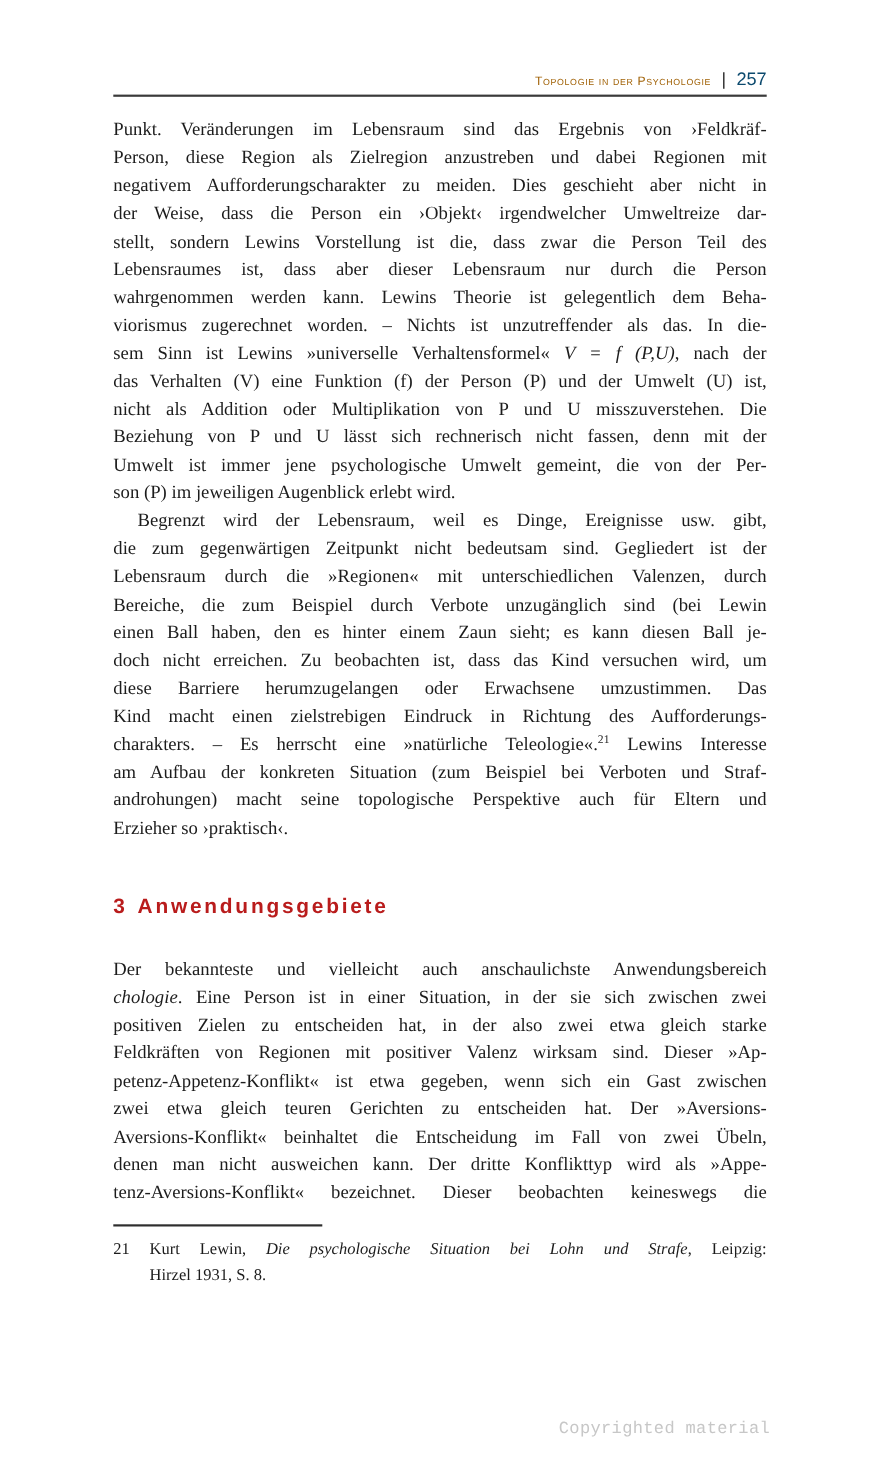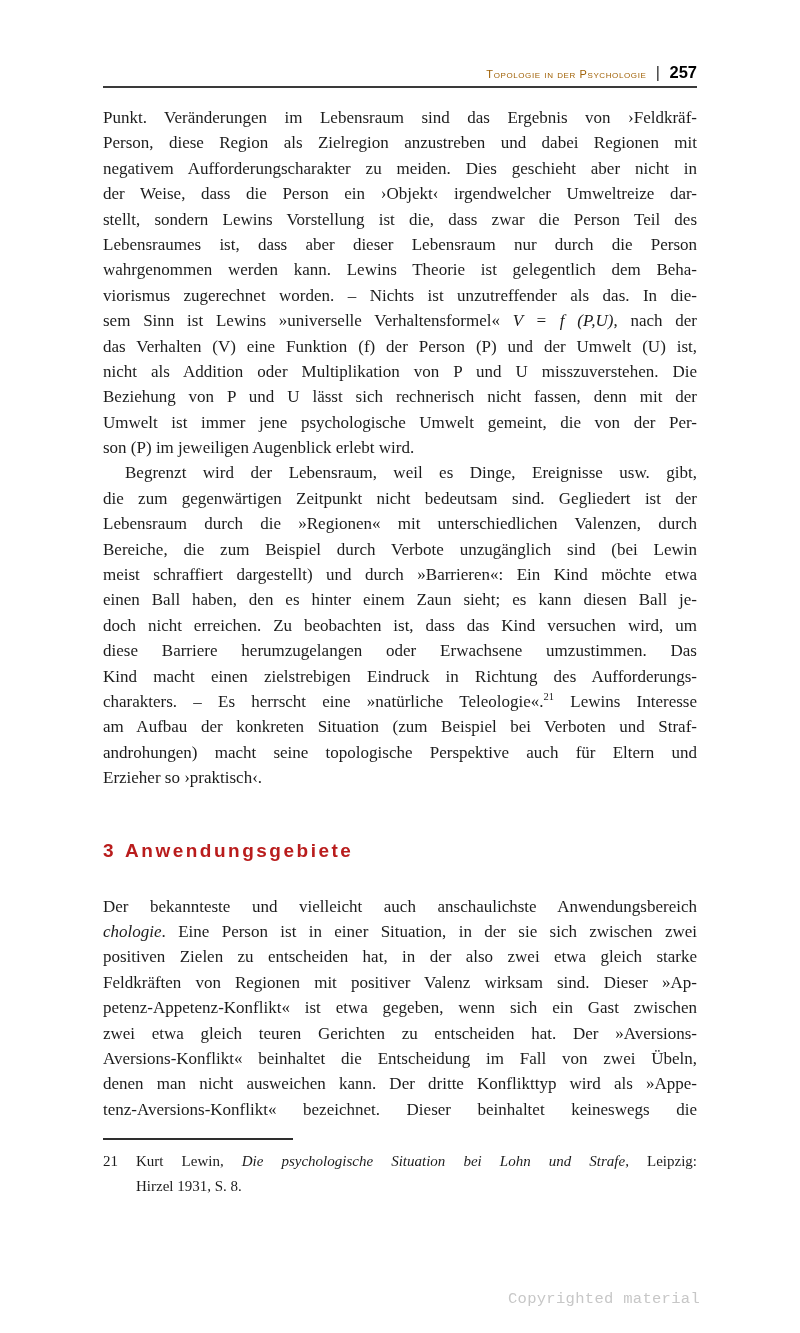--- a/index.html
+++ b/index.html
@@ -23,21 +23,21 @@
     padding-bottom: 4px;
     white-space: nowrap;
   }
   .running-title {
     font-variant: small-caps;
     font-size: 11px;
     letter-spacing: 0.6px;
     color: #a16207;
   }
   .header-divider { font-size: 16px; color: #2b2b2b; padding: 0 5px; }
-  .page-number { font-size: 16.5px; color: #000000; font-weight: bold; }
+  .page-number { font-size: 16.5px; color: #0c4a6e; }
 
   
   .text-block-1 { margin-top: 17px; }
   .para { font-size: 17px; line-height: 25.4px; }
   .line { text-align: justify; text-align-last: justify; height: 25.4px; overflow: hidden; }
   .line.lastline { text-align: left; text-align-last: left; }
   .line.indent { text-indent: 22px; }
   .it { font-style: italic; font-family: Liberation Serif, serif; }
   .sup { vertical-align: super; font-size: 0.62em; line-height: 0; }
 
@@ -106,21 +106,20 @@
         <div class="line"><span>nicht als Addition oder Multiplikation von P und U misszuverstehen. Die</span></div>
         <div class="line"><span>Beziehung von P und U lässt sich rechnerisch nicht fassen, denn mit der</span></div>
         <div class="line"><span>Umwelt ist immer jene psychologische Umwelt gemeint, die von der Per-</span></div>
         <div class="line lastline"><span>son (P) im jeweiligen Augenblick erlebt wird.</span></div>
       </div>
       <div class="para">
         <div class="line indent"><span>Begrenzt wird der Lebensraum, weil es Dinge, Ereignisse usw. gibt,</span></div>
         <div class="line"><span>die zum gegenwärtigen Zeitpunkt nicht bedeutsam sind. Gegliedert ist der</span></div>
         <div class="line"><span>Lebensraum durch die »Regionen« mit unterschiedlichen Valenzen, durch</span></div>
         <div class="line"><span>Bereiche, die zum Beispiel durch Verbote unzugänglich sind (bei Lewin</span></div>
-        <div class="line"><span>meist schraffiert dargestellt) und durch »Barrieren«: Ein Kind möchte etwa</span></div>
         <div class="line"><span>einen Ball haben, den es hinter einem Zaun sieht; es kann diesen Ball je-</span></div>
         <div class="line"><span>doch nicht erreichen. Zu beobachten ist, dass das Kind versuchen wird, um</span></div>
         <div class="line"><span>diese Barriere herumzugelangen oder Erwachsene umzustimmen. Das</span></div>
         <div class="line"><span>Kind macht einen zielstrebigen Eindruck in Richtung des Aufforderungs-</span></div>
         <div class="line"><span>charakters. – Es herrscht eine »natürliche Teleologie«.</span><span class="sup">21</span><span> Lewins Interesse</span></div>
         <div class="line"><span>am Aufbau der konkreten Situation (zum Beispiel bei Verboten und Straf-</span></div>
         <div class="line"><span>androhungen) macht seine topologische Perspektive auch für Eltern und</span></div>
         <div class="line lastline"><span>Erzieher so ›praktisch‹.</span></div>
       </div>
     </div>
@@ -132,21 +131,21 @@
   <div class="para text-block-2">
       <div class="para">
         <div class="line"><span>Der bekannteste und vielleicht auch anschaulichste Anwendungsbereich</span></div>
         <div class="line"><span class="it">chologie</span><span>. Eine Person ist in einer Situation, in der sie sich zwischen zwei</span></div>
         <div class="line"><span>positiven Zielen zu entscheiden hat, in der also zwei etwa gleich starke</span></div>
         <div class="line"><span>Feldkräften von Regionen mit positiver Valenz wirksam sind. Dieser »Ap-</span></div>
         <div class="line"><span>petenz-Appetenz-Konflikt« ist etwa gegeben, wenn sich ein Gast zwischen</span></div>
         <div class="line"><span>zwei etwa gleich teuren Gerichten zu entscheiden hat. Der »Aversions-</span></div>
         <div class="line"><span>Aversions-Konflikt« beinhaltet die Entscheidung im Fall von zwei Übeln,</span></div>
         <div class="line"><span>denen man nicht ausweichen kann. Der dritte Konflikttyp wird als »Appe-</span></div>
-        <div class="line"><span>tenz-Aversions-Konflikt« bezeichnet. Dieser beinhaltet keineswegs die</span></div>
+        <div class="line"><span>tenz-Aversions-Konflikt« bezeichnet. Dieser beobachten keineswegs die</span></div>
       </div>
     </div>
 
   <div class="footnote-sep"></div>
 
   <div class="footnote">
     <div class="fn-number">21</div>
     <div class="fn-text">
         <div class="line"><span>Kurt Lewin, </span><span class="it">Die psychologische Situation bei Lohn und Strafe</span><span>, Leipzig:</span></div>
         <div class="line lastline"><span>Hirzel 1931, S. 8.</span></div>

